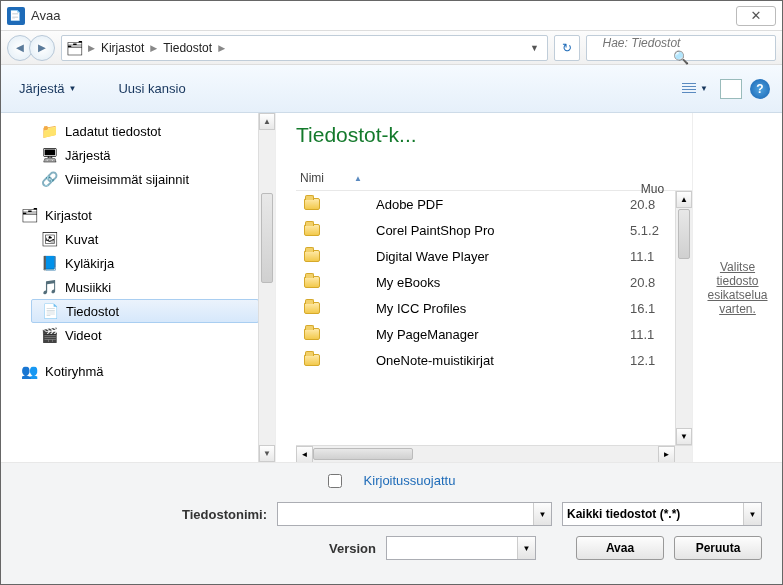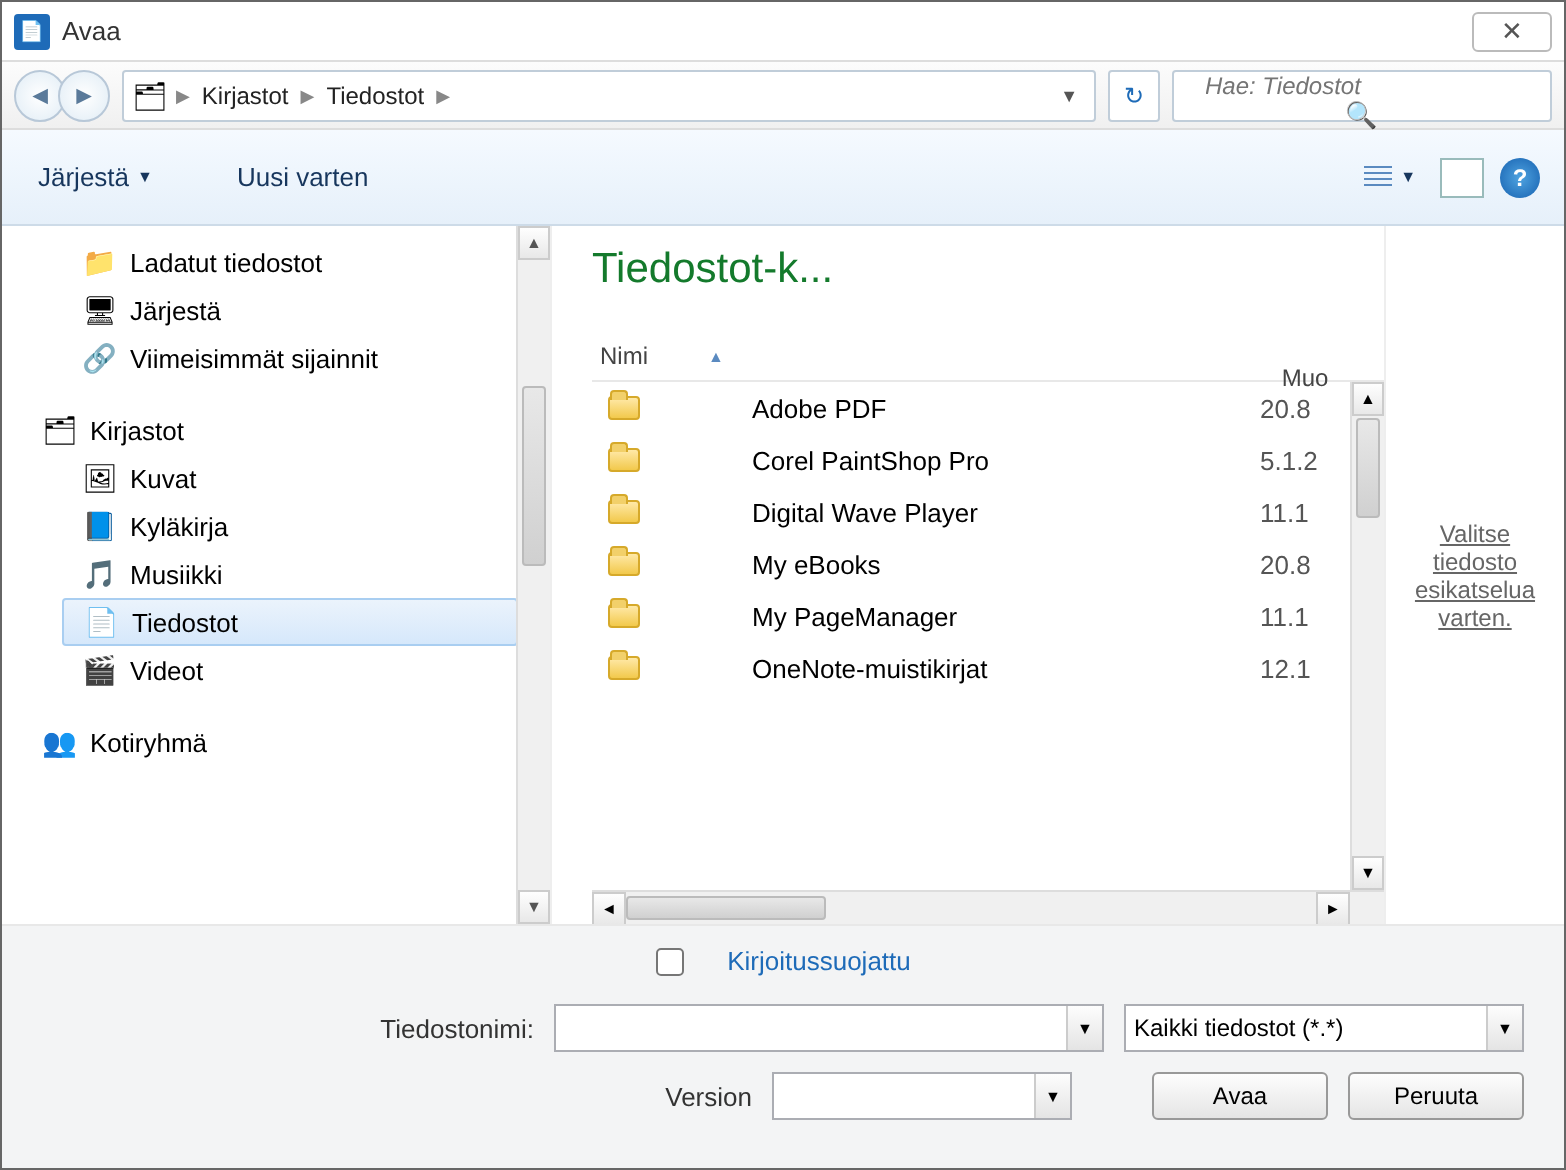--- a/index.html
+++ b/index.html
@@ -62,21 +62,21 @@
   .file-row .fmod { width: 45px; color: #555; }
   .hscroll { height: 17px; background: #f0f0f0; border-top: 1px solid #ddd; display: flex; align-items: center; margin-right: 0; }
   .hscroll .left, .hscroll .right { width: 17px; height: 17px; background: linear-gradient(#fefefe,#e8e8e8); border: 1px solid #ccc; display: flex; align-items: center; justify-content: center; font-size: 8px; }
   .hscroll .track { flex: 1; height: 100%; position: relative; }
   .hscroll .hthumb { position: absolute; left: 0; top: 2px; bottom: 2px; width: 100px; background: linear-gradient(#e8e8e8,#d0d0d0); border: 1px solid #bbb; border-radius: 2px; }
   .preview { width: 90px; border-left: 1px solid #eee; display: flex; align-items: center; justify-content: center; text-align: center; color: #666; font-size: 12px; padding: 10px; text-decoration: underline; }
   .footer { border-top: 1px solid #e8e8e8; background: #f3f4f5; padding: 10px 20px 14px; }
   .readonly-row { display: flex; justify-content: center; margin-bottom: 14px; gap: 22px; align-items: center; }
   .readonly-row input { width: 14px; height: 14px; }
   .readonly-row label { color: #1e6bb8; font-size: 13px; }
-  .form-row { display: flex; align-items: center; gap: 10px; margin-bottom: 10px; justify-content: flex-end; }
+  .form-row { display: flex; align-items: center; gap: 10px; margin-bottom: 10px; justify-content: flex-end; font-weight: bold; }
   .form-row .lbl { width: 240px; text-align: right; color: #333; font-size: 13px; }
   .combo { height: 24px; border: 1px solid #abadb3; background: #fff; display: flex; align-items: center; padding: 0 4px; position: relative; }
   .combo .drop { position: absolute; right: 0; top: 0; bottom: 0; width: 18px; background: linear-gradient(#fdfdfd,#e4e4e4); border-left: 1px solid #ccc; display: flex; align-items: center; justify-content: center; font-size: 8px; }
   .btn { height: 24px; width: 88px; background: linear-gradient(#fdfdfd,#e5e5e5); border: 1px solid #999; border-radius: 3px; font-size: 12px; display: flex; align-items: center; justify-content: center; }
   .view-icon-lines { display: inline-block; width: 14px; height: 12px; background: repeating-linear-gradient(#5a8ac0 0 1px, transparent 1px 3px); position: relative; }
   .gap { width: 17px; }
 </style>
 </head>
 <body>
 
@@ -108,21 +108,21 @@
       <span class="sicon">🔍</span>
     </div>
   </div>
 
   <div class="toolbar">
     <div class="tbtn">
       <span>Järjestä</span>
       <span class="arrow">▼</span>
     </div>
     <div class="tbtn">
-      <span>Uusi varten</span>
+      <span>Uusi kansio</span>
     </div>
     <div class="right">
       <div class="view-btn">
         <span class="view-icon-lines"></span>
         <span class="arrow">▼</span>
       </div>
       <div class="preview-btn"></div>
       <div class="help-btn">?</div>
     </div>
   </div>
@@ -213,20 +213,27 @@
                   </span>
                   <span class="fname">Digital Wave Player</span>
                   <span class="fmod">11.1</span>
                 </div>
                 <div class="file-row">
                   <span class="ficon">
                     <span class="folder-icon"></span>
                   </span>
                   <span class="fname">My eBooks</span>
                   <span class="fmod">20.8</span>
+                </div>
+                <div class="file-row">
+                  <span class="ficon">
+                    <span class="folder-icon"></span>
+                  </span>
+                  <span class="fname">My ICC Profiles</span>
+                  <span class="fmod">16.1</span>
                 </div>
                 <div class="file-row">
                   <span class="ficon">
                     <span class="folder-icon"></span>
                   </span>
                   <span class="fname">My PageManager</span>
                   <span class="fmod">11.1</span>
                 </div>
                 <div class="file-row">
                   <span class="ficon">

